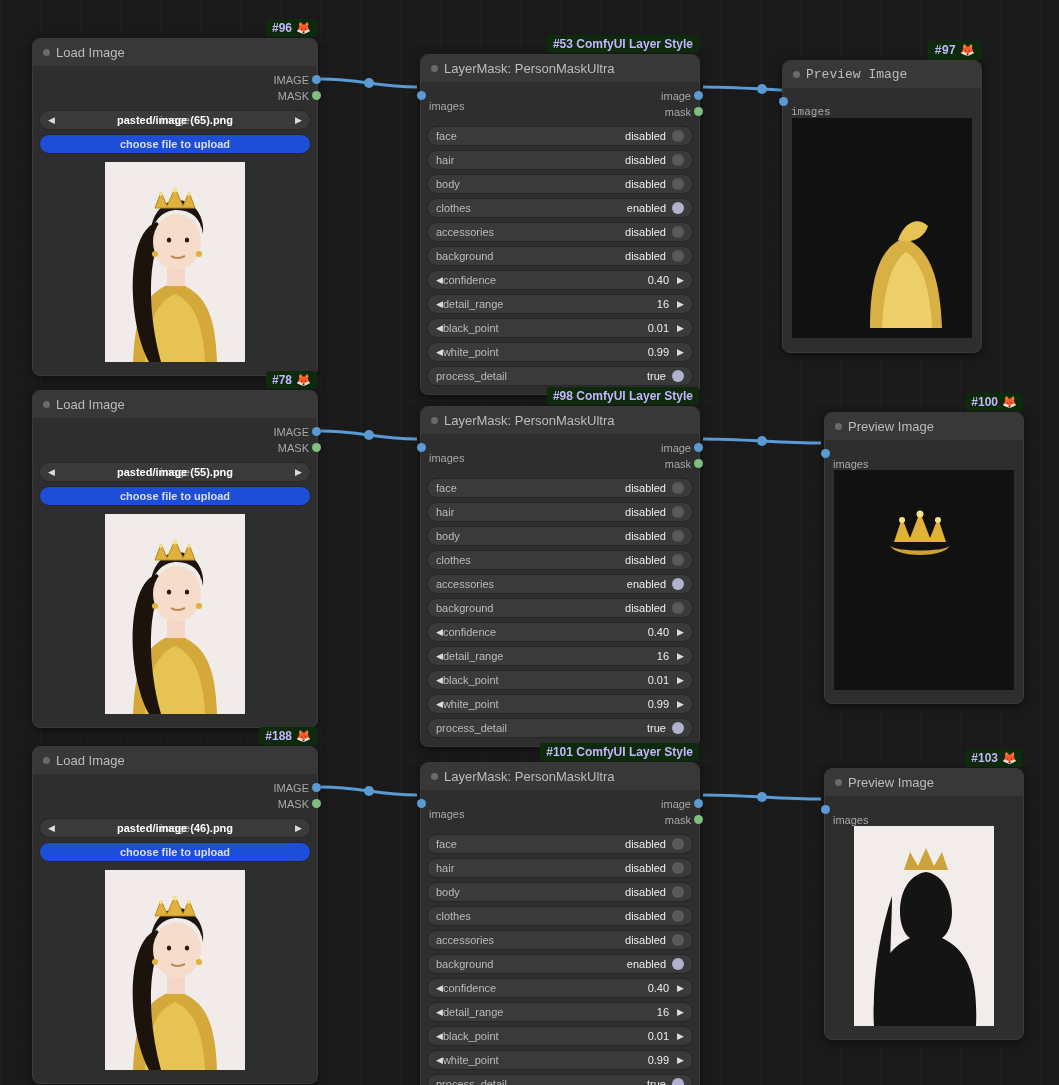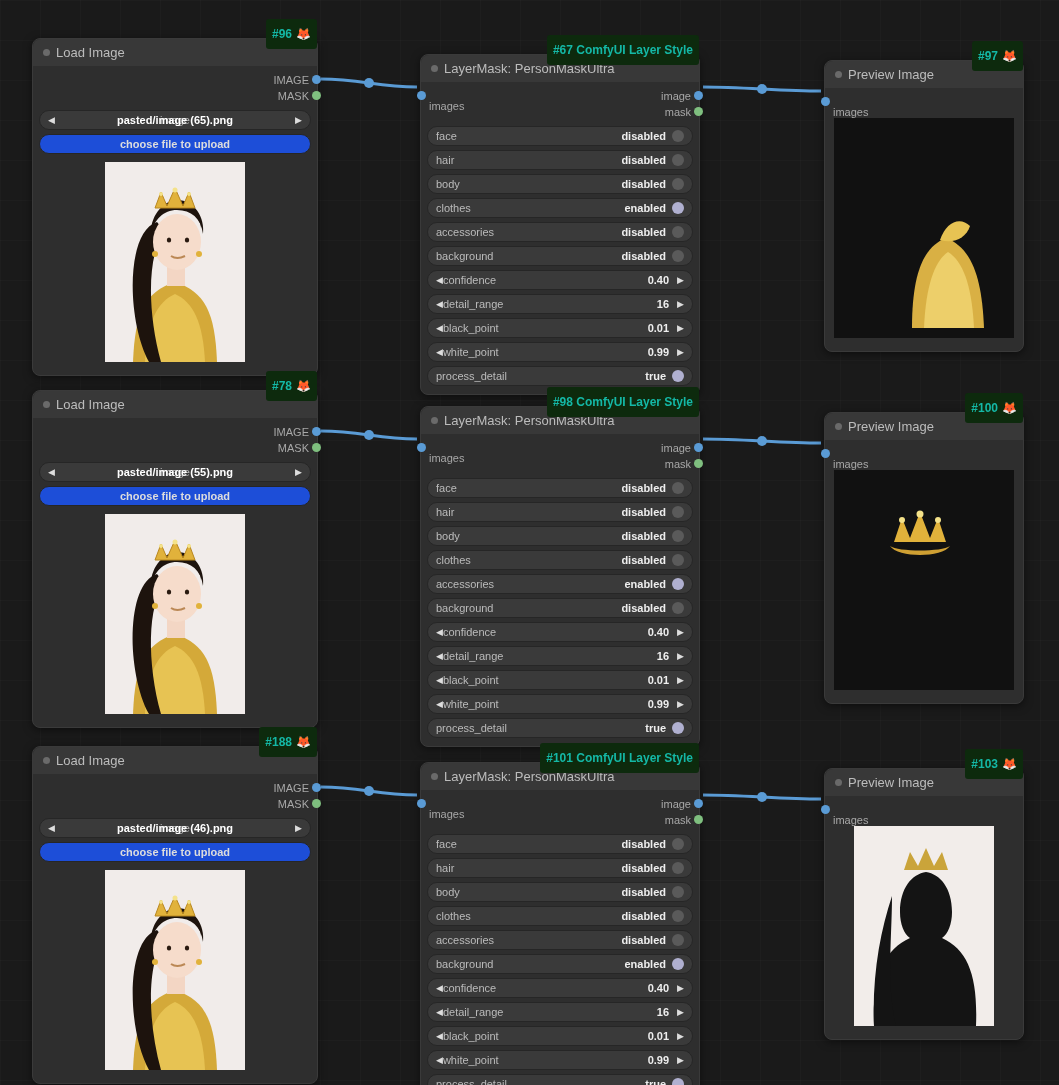--- a/index.html
+++ b/index.html
@@ -33,24 +33,24 @@
     gap: 6px;
     color: #bcbcbc;
     font-size: 13px;
   }
   .bullet { width:7px; height:7px; border-radius:50%; background:#6a6a6a; display:inline-block;}
   .badge {
     position: absolute;
     top: -20px;
     right: 0;
     background: #0d2a0d;
-    color: #14b8a6;
+    color: #c4b5fd;
     font-weight: bold;
     font-size: 12px;
-    padding: 8px 6px;
+    padding: 2px 6px;
     border-radius: 3px;
     display: flex;
     align-items: center;
     gap: 4px;
   }
   .fox { font-size:12px; filter: hue-rotate(-10deg); }
   .ports {
     padding: 6px 8px 2px 8px;
     color: #a8a8a8;
     font-size: 11px;
@@ -75,21 +75,21 @@
     display:flex;
     align-items:center;
     justify-content:space-between;
     padding: 0 8px;
     color:#dcdcdc;
     font-size:11px;
     position:relative;
   }
   .widget .arrow { color:#ddd; font-size:9px; user-select:none; }
   .widget .lbl { color:#bbb; flex:0 0 auto; }
-  .widget .val { color:#eee; font-weight:bold; }
+  .widget .val { color:#eee; font-weight:normal; }
   .widget .valcenter {
     position:absolute; left:0; right:0; text-align:center; font-weight:bold; color:#fff;
     pointer-events:none;
   }
   .widget-btn {
     background:#1d4ed8;
     border:1px solid #262626;
     border-radius:10px;
     height:20px;
     display:flex; align-items:center; justify-content:center;
@@ -171,21 +171,21 @@
     <ellipse cx="82" cy="78" rx="2.2" ry="2.6" fill="#2a1a10"></ellipse>
     <path d="M66 94 Q72 98 80 94" stroke="#b85" stroke-width="2" fill="none"></path>
 
     <circle cx="50" cy="92" r="3" fill="#e1b23b"></circle>
           <circle cx="94" cy="92" r="3" fill="#e1b23b"></circle>
   </svg></div>
     </div>
   </div>
 <div class="node mask-node" style="left: 420px; top: 54px;">
     <div class="badge">
-      <span>#67 ComfyUI Layer Style</span>
+      <span>#53 ComfyUI Layer Style</span>
     </div>
     <div class="node-header">
       <span class="bullet"></span>
       <span>LayerMask: PersonMaskUltra</span>
     </div>
     <div class="ports">
       <div class="port-row">
         <span class="dot dot-in dot-blue"></span>
     <span class="left-lbl">images</span>
     <span class="right-lbl out-lbl">image</span>
@@ -270,21 +270,21 @@
       </div>
       <div class="widget">
         <span class="lbl">process_detail</span>
     <span style="display:flex;align-items:center">
           <span class="val">true</span>
           <span class="toggle-dot on"></span>
         </span>
       </div>
     </div>
   </div>
-<div class="node prev-node" style="left: 824px; top: 60px;">
+<div class="node prev-node" style="left: 782px; top: 60px; font-family: Liberation Mono, monospace;">
     <div class="badge">
       <span>#97</span>
       <span class="fox">🦊</span>
     </div>
     <div class="node-header">
       <span class="bullet"></span>
       <span>Preview Image</span>
     </div>
     <div class="ports">
       <div class="port-row">

